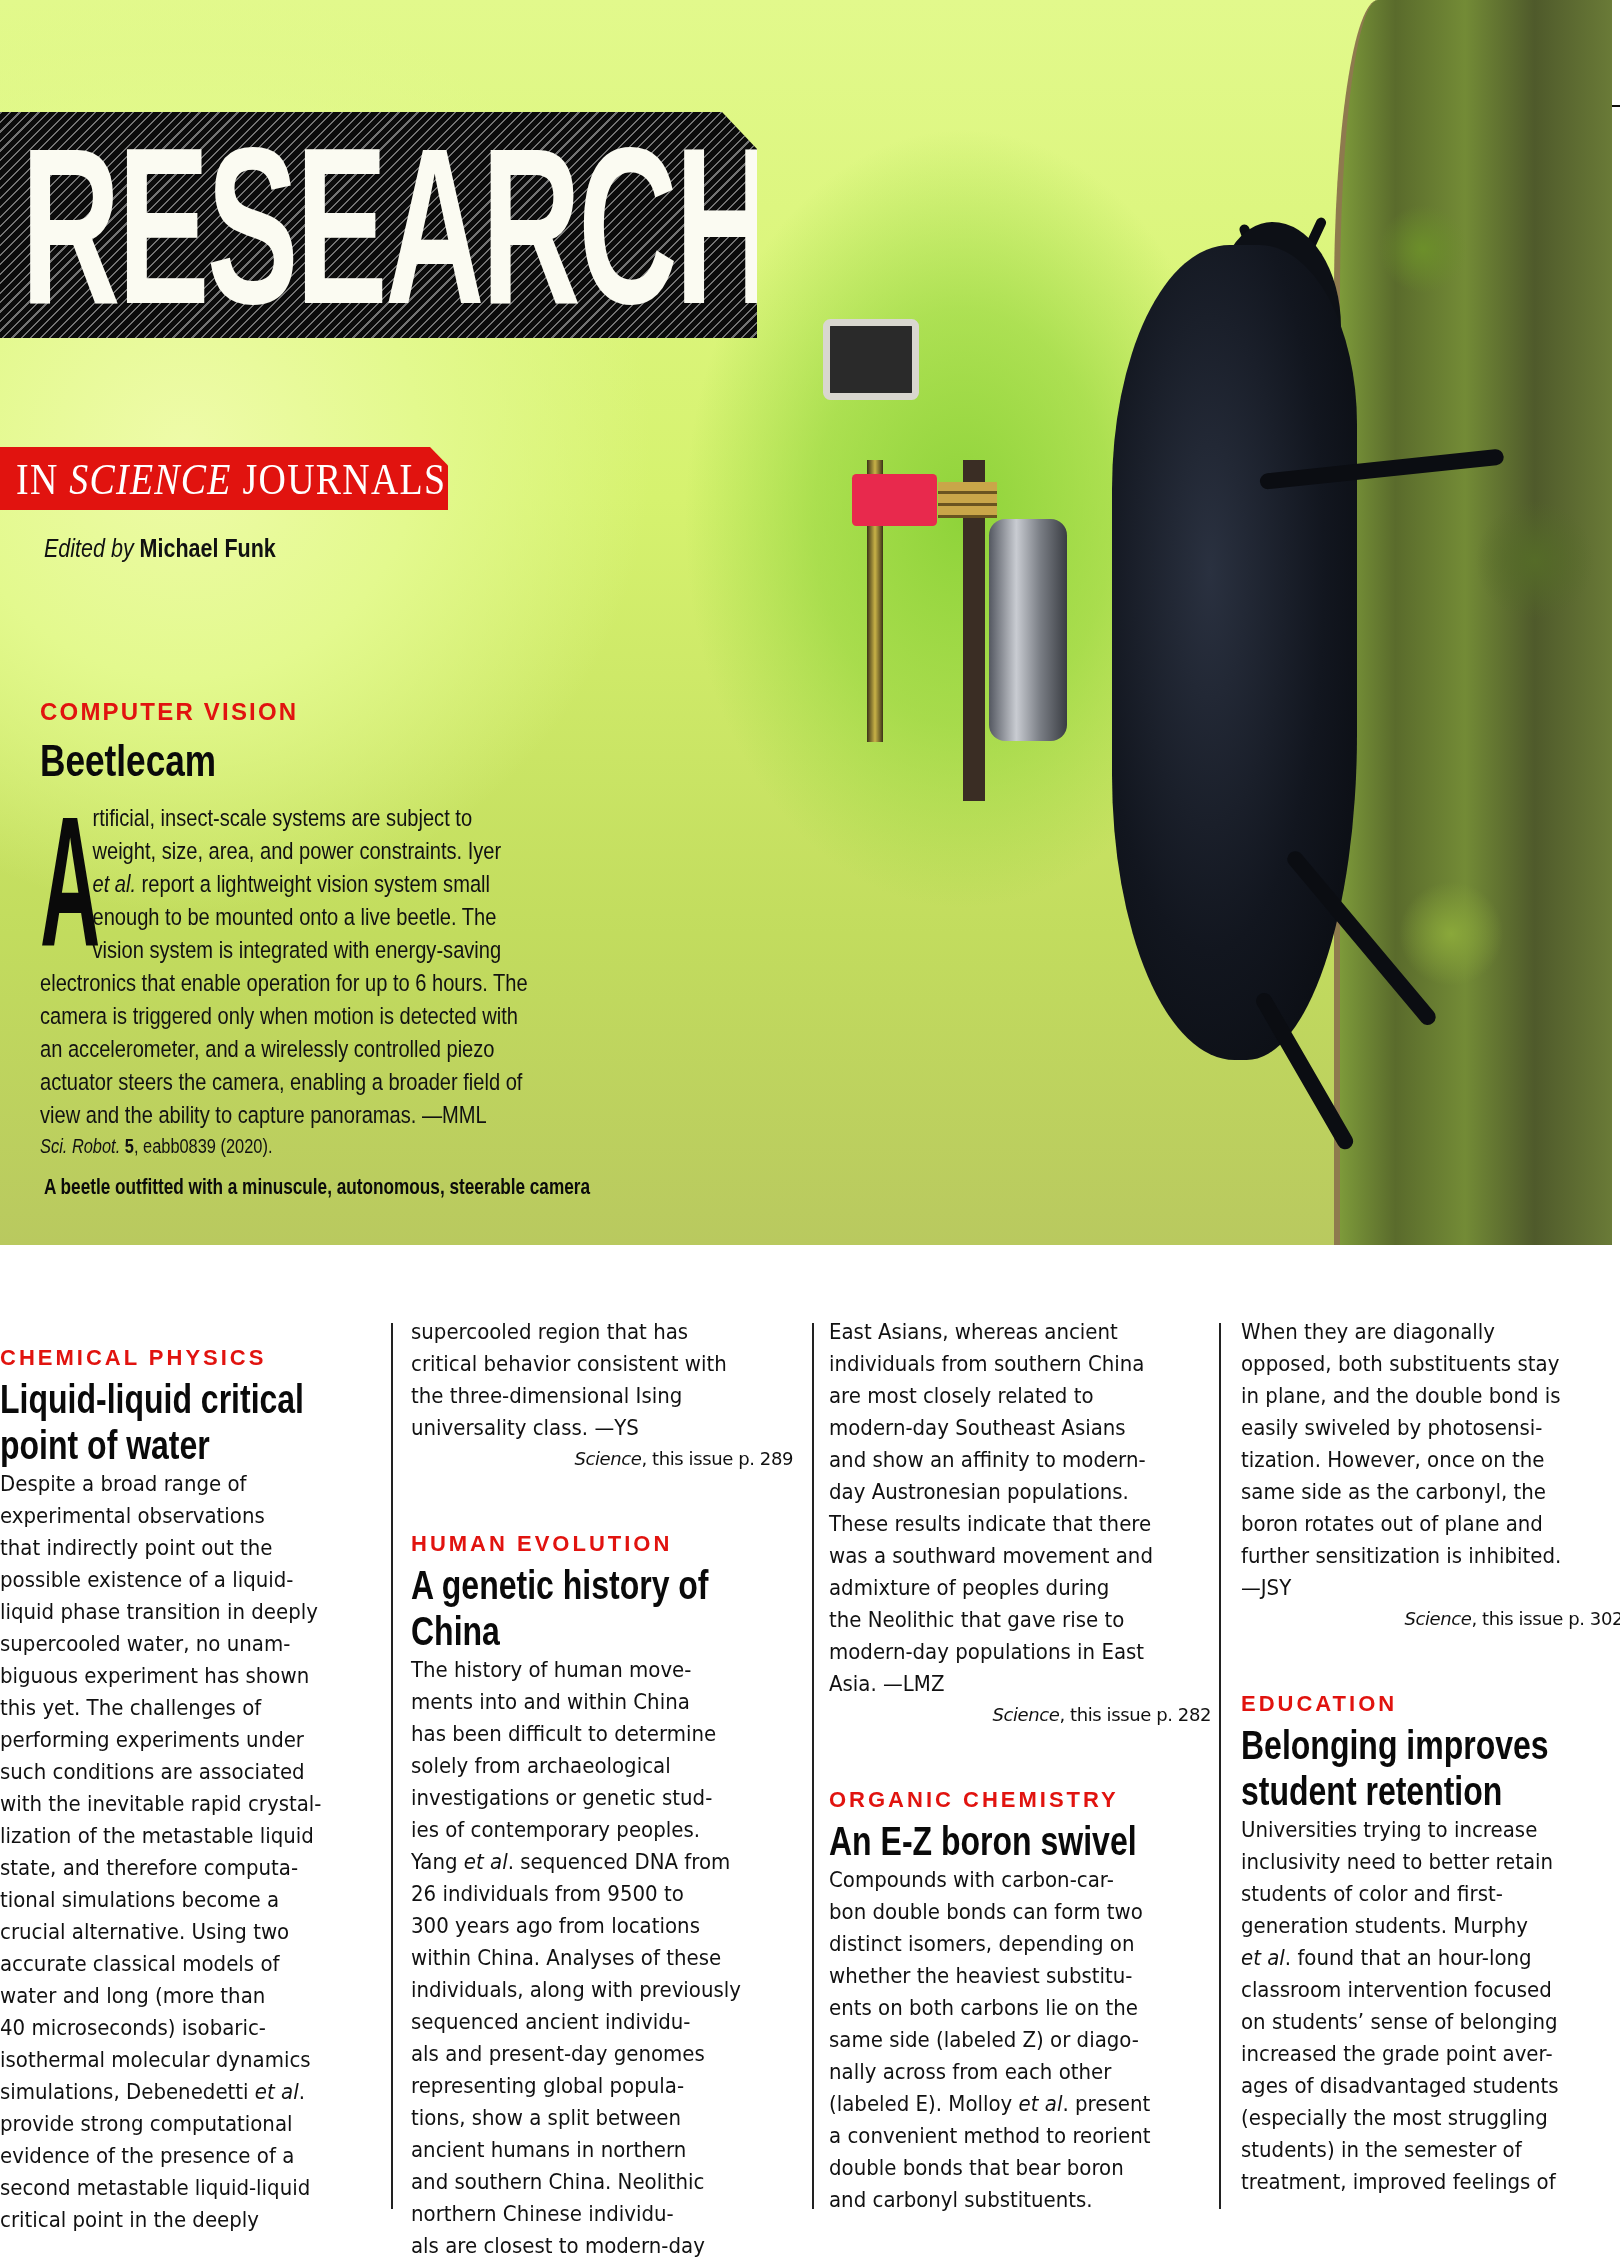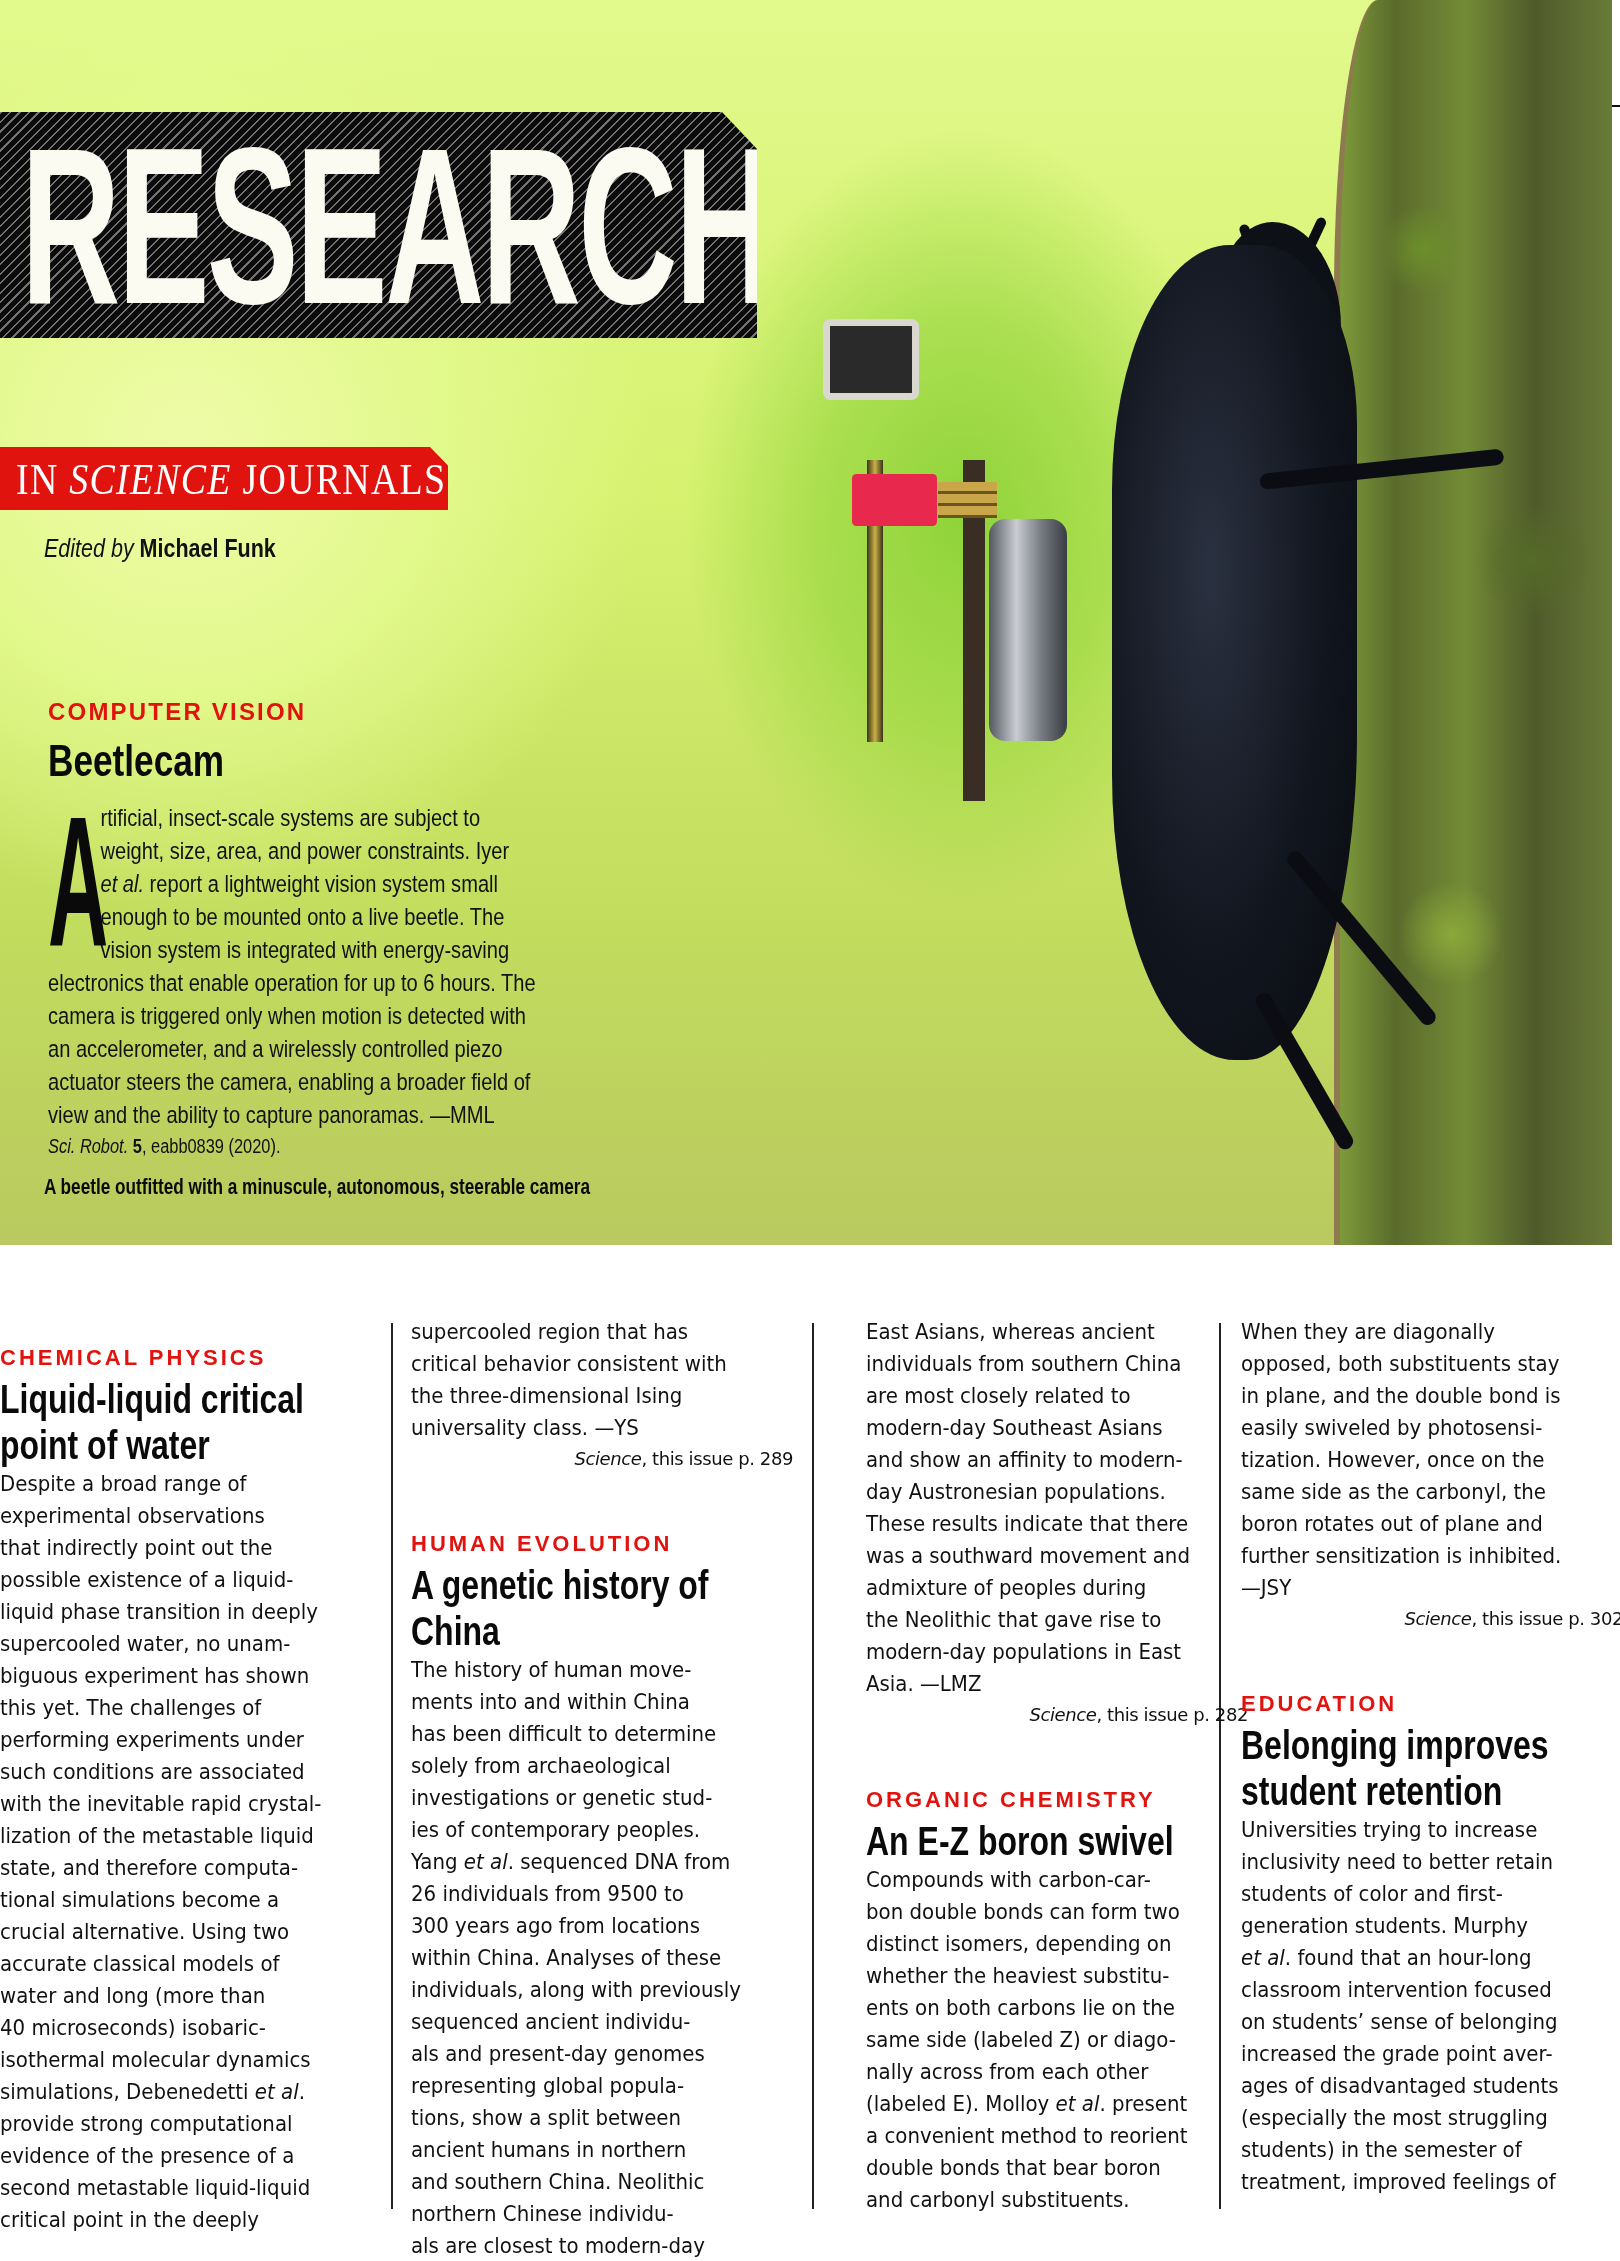--- a/index.html
+++ b/index.html
@@ -92,21 +92,21 @@
   }
   .journals-text i { font-style: italic; }
   .edited-by {
     position: absolute; left: 44px; top: 534px; font-family: "Liberation Sans", sans-serif;
     font-size: 25px; color: #111; transform: scaleX(0.86); transform-origin: left top; white-space: nowrap;
   }
   .edited-by .lbl { font-style: italic; }
   .edited-by .name { font-weight: 700; }
 
   
-  .lead { position: absolute; left: 48px; top: 697px; width: 667px; }
+  .lead { position: absolute; left: 40px; top: 697px; width: 667px; }
   .kicker {
     font-family: "Liberation Sans", sans-serif; font-weight: 700; color: #e1130f;
     letter-spacing: 2.2px; text-transform: uppercase; white-space: nowrap;
   }
   .lead .kicker { font-size: 24px; line-height: 30px; }
   .lead .headline {
     margin: 10.4px 0 0; font-family: "Liberation Sans", sans-serif; font-weight: 700;
     font-size: 44px; line-height: 47px; color: #0a0a0a; transform: scaleX(0.8); transform-origin: left top;
     white-space: nowrap;
   }
@@ -128,21 +128,21 @@
   .caption {
     position: absolute; left: 44px; top: 1175px; font-family: "Liberation Sans", sans-serif;
     font-weight: 700; font-size: 21.5px; color: #0a0a0a; white-space: nowrap;
     transform: scaleX(0.8); transform-origin: left top;
   }
 
   
   .col { position: absolute; top: 1316px; width: 378px; }
   .col-1 { left: 0; margin-top: 28px; }
   .col-2 { left: 411px; }
-  .col-3 { left: 829px; margin-left: 37px; }
+  .col-3 { left: 829px; }
   .col-4 { left: 1241px; }
   .divider { position: absolute; top: 1323px; width: 1.5px; height: 886px; background: #222; }
   .divider.d1 { left: 391px; }
   .divider.d2 { left: 812px; }
   .divider.d3 { left: 1219px; }
   .col .kicker { font-size: 22px; line-height: 28px; letter-spacing: 3px; margin-top: 0; }
   .col .headline {
     margin: 4.4px 0 0; font-family: "Liberation Sans", sans-serif; font-weight: 700; font-size: 40px;
     line-height: 46px; color: #0a0a0a; transform: scaleX(0.8); transform-origin: left top; width: 474px;
   }

